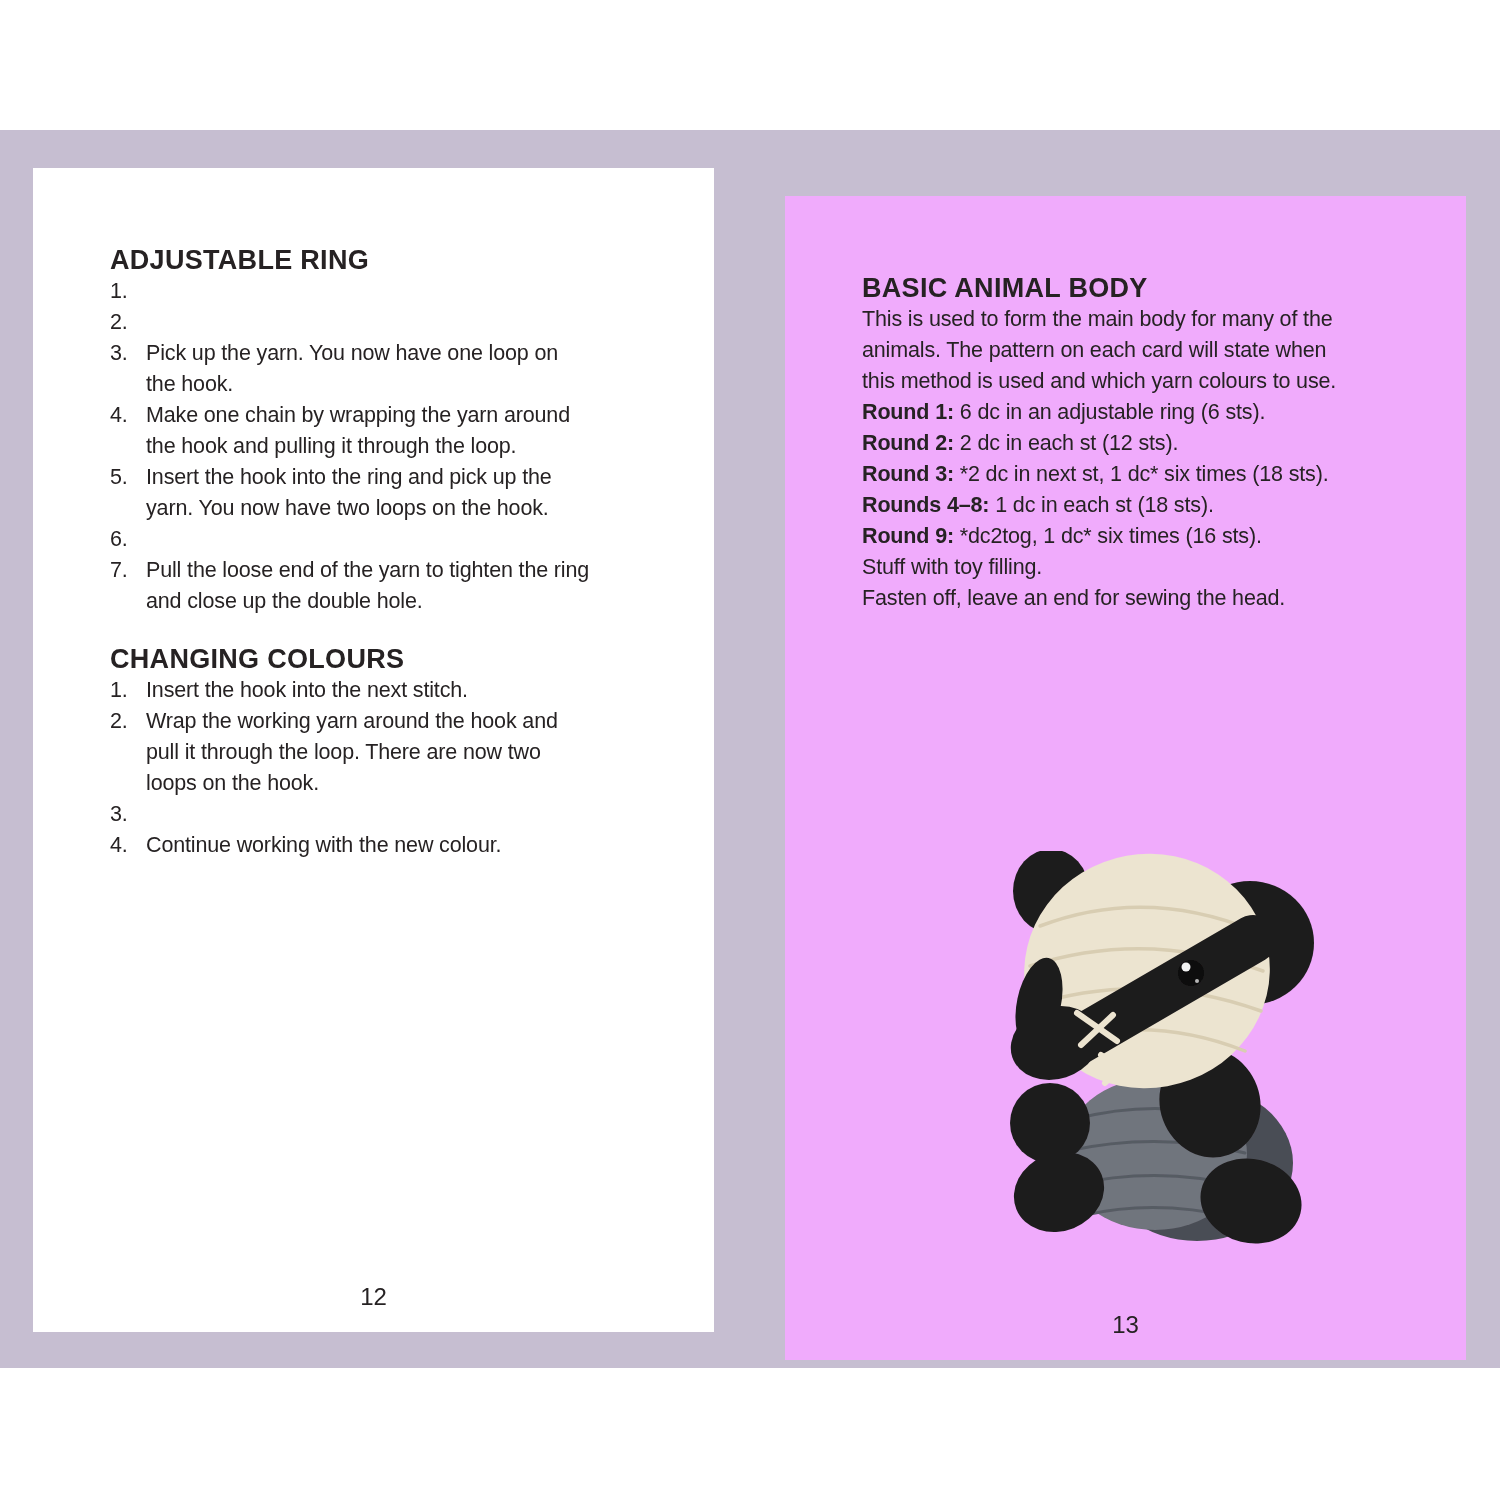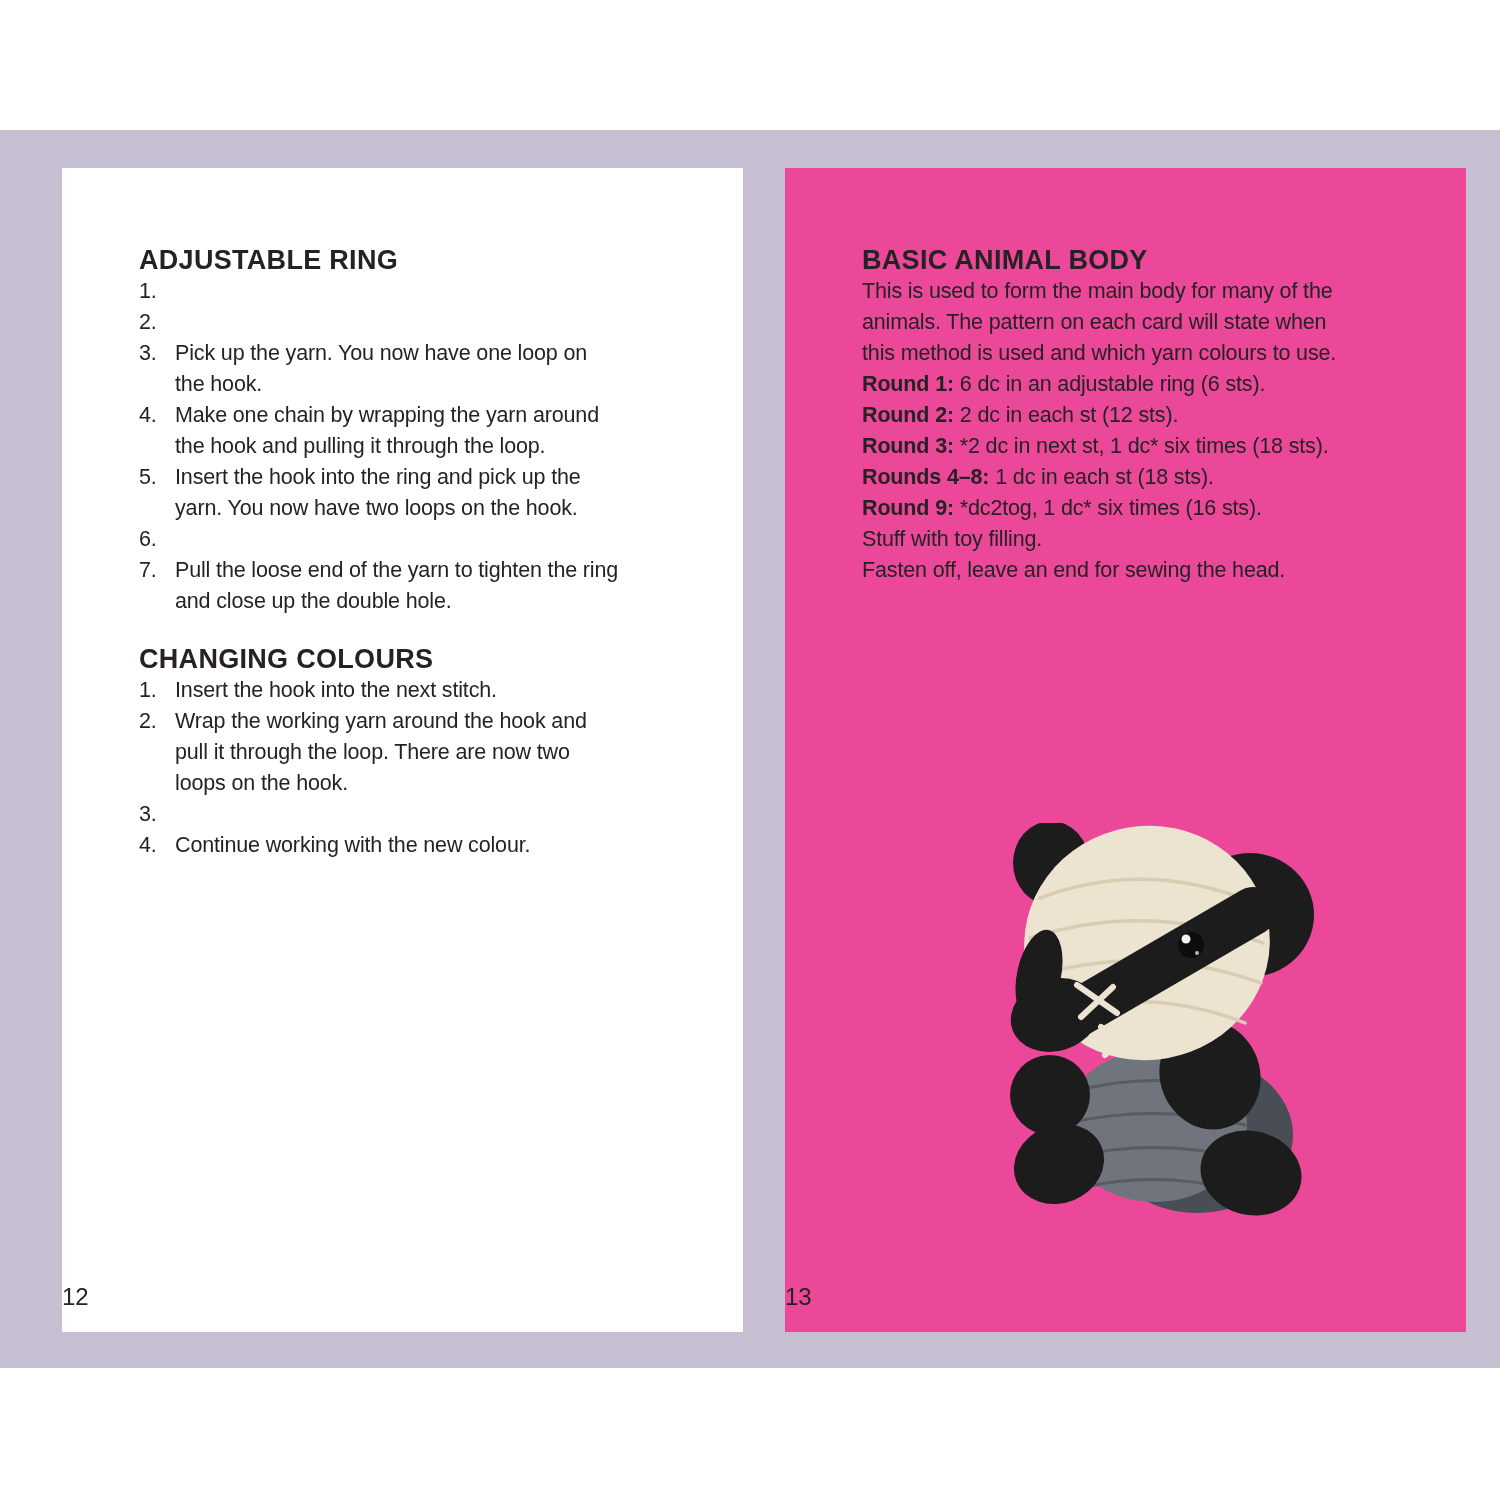--- a/index.html
+++ b/index.html
@@ -13,30 +13,30 @@
            font-size:21.5px;line-height:31px;letter-spacing:-0.15px;}
   .heading{font-size:27px;line-height:31px;font-weight:700;letter-spacing:0.3px;margin:0;}
   .section + .section{margin-top:27px;}
   .step{display:flex;align-items:flex-start;}
   .step-num{flex:0 0 36px;}
   .step-text{white-space:pre;}
   .intro{margin:0;white-space:pre;}
   .round{white-space:nowrap;}
   .round-label{font-weight:700;}
   .outro-line{white-space:nowrap;}
-  .page-number{position:absolute;bottom:20px;left:0;width:100%;text-align:left;font-size:24px;letter-spacing:0;}
+  .page-number{position:absolute;bottom:20px;left:0;width:100%;text-align:center;font-size:24px;letter-spacing:0;}
   .photo{position:absolute;top:655px;left:220px;width:320px;height:400px;margin:0;}
 </style>
 </head>
 <body>
 
 <div class="canvas" style="background: rgb(255, 255, 255); color: rgb(38, 34, 35);">
   <div class="band" style="background: rgb(198, 190, 209);"></div>
 
-  <section class="page page--left" style="background: rgb(255, 255, 255); margin-left: 29px;">
+  <section class="page page--left" style="background: rgb(255, 255, 255);">
     <div class="content">
       <div id="left-sections">
   <div class="section">
     <h2 class="heading sec-heading">ADJUSTABLE RING</h2>
     <div class="steps">
   <div class="step">
     <span class="step-num">1.</span>
   </div>
 
   <div class="step">
@@ -96,21 +96,21 @@
     <span class="step-num">4.</span>
     <span class="step-text">Continue working with the new colour.</span>
   </div>
 </div>
   </div>
 </div>
       <div class="page-number">12</div>
     </div>
   </section>
 
-  <section class="page page--right" style="background: #ec4899;">
+  <section class="page page--right" style="background: #f0abfc; margin-top: 28px;">
     <div class="content">
       <h2 class="heading">BASIC ANIMAL BODY</h2>
       <p class="intro">This is used to form the main body for many of the
 animals. The pattern on each card will state when
 this method is used and which yarn colours to use.</p>
       <div id="rounds">
   <div class="round"><b class="round-label">Round 1:</b><span class="round-text"> 6 dc in an adjustable ring (6 sts).</span></div>
 
   <div class="round"><b class="round-label">Round 2:</b><span class="round-text"> 2 dc in each st (12 sts).</span></div>
 

